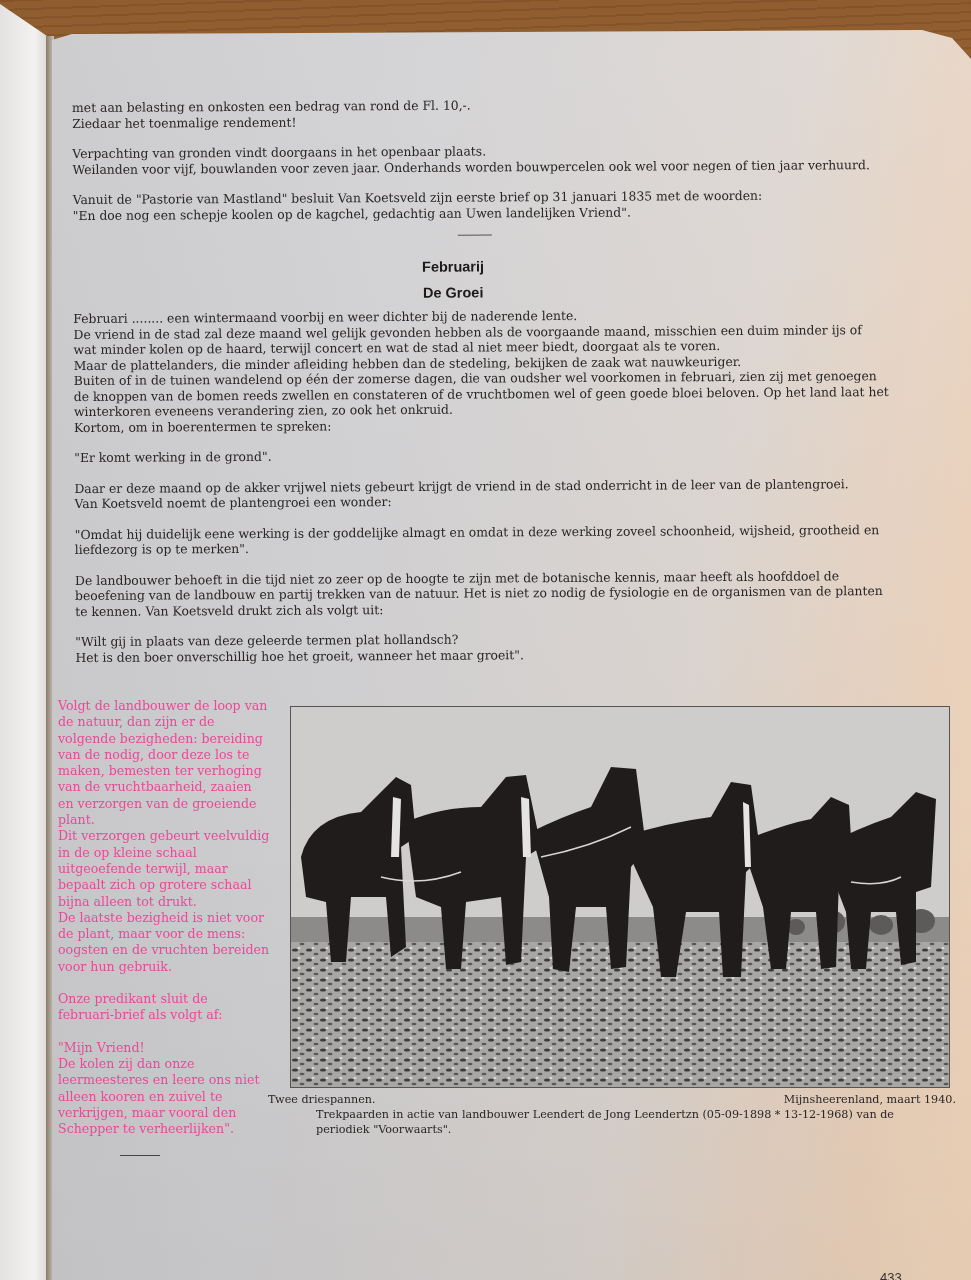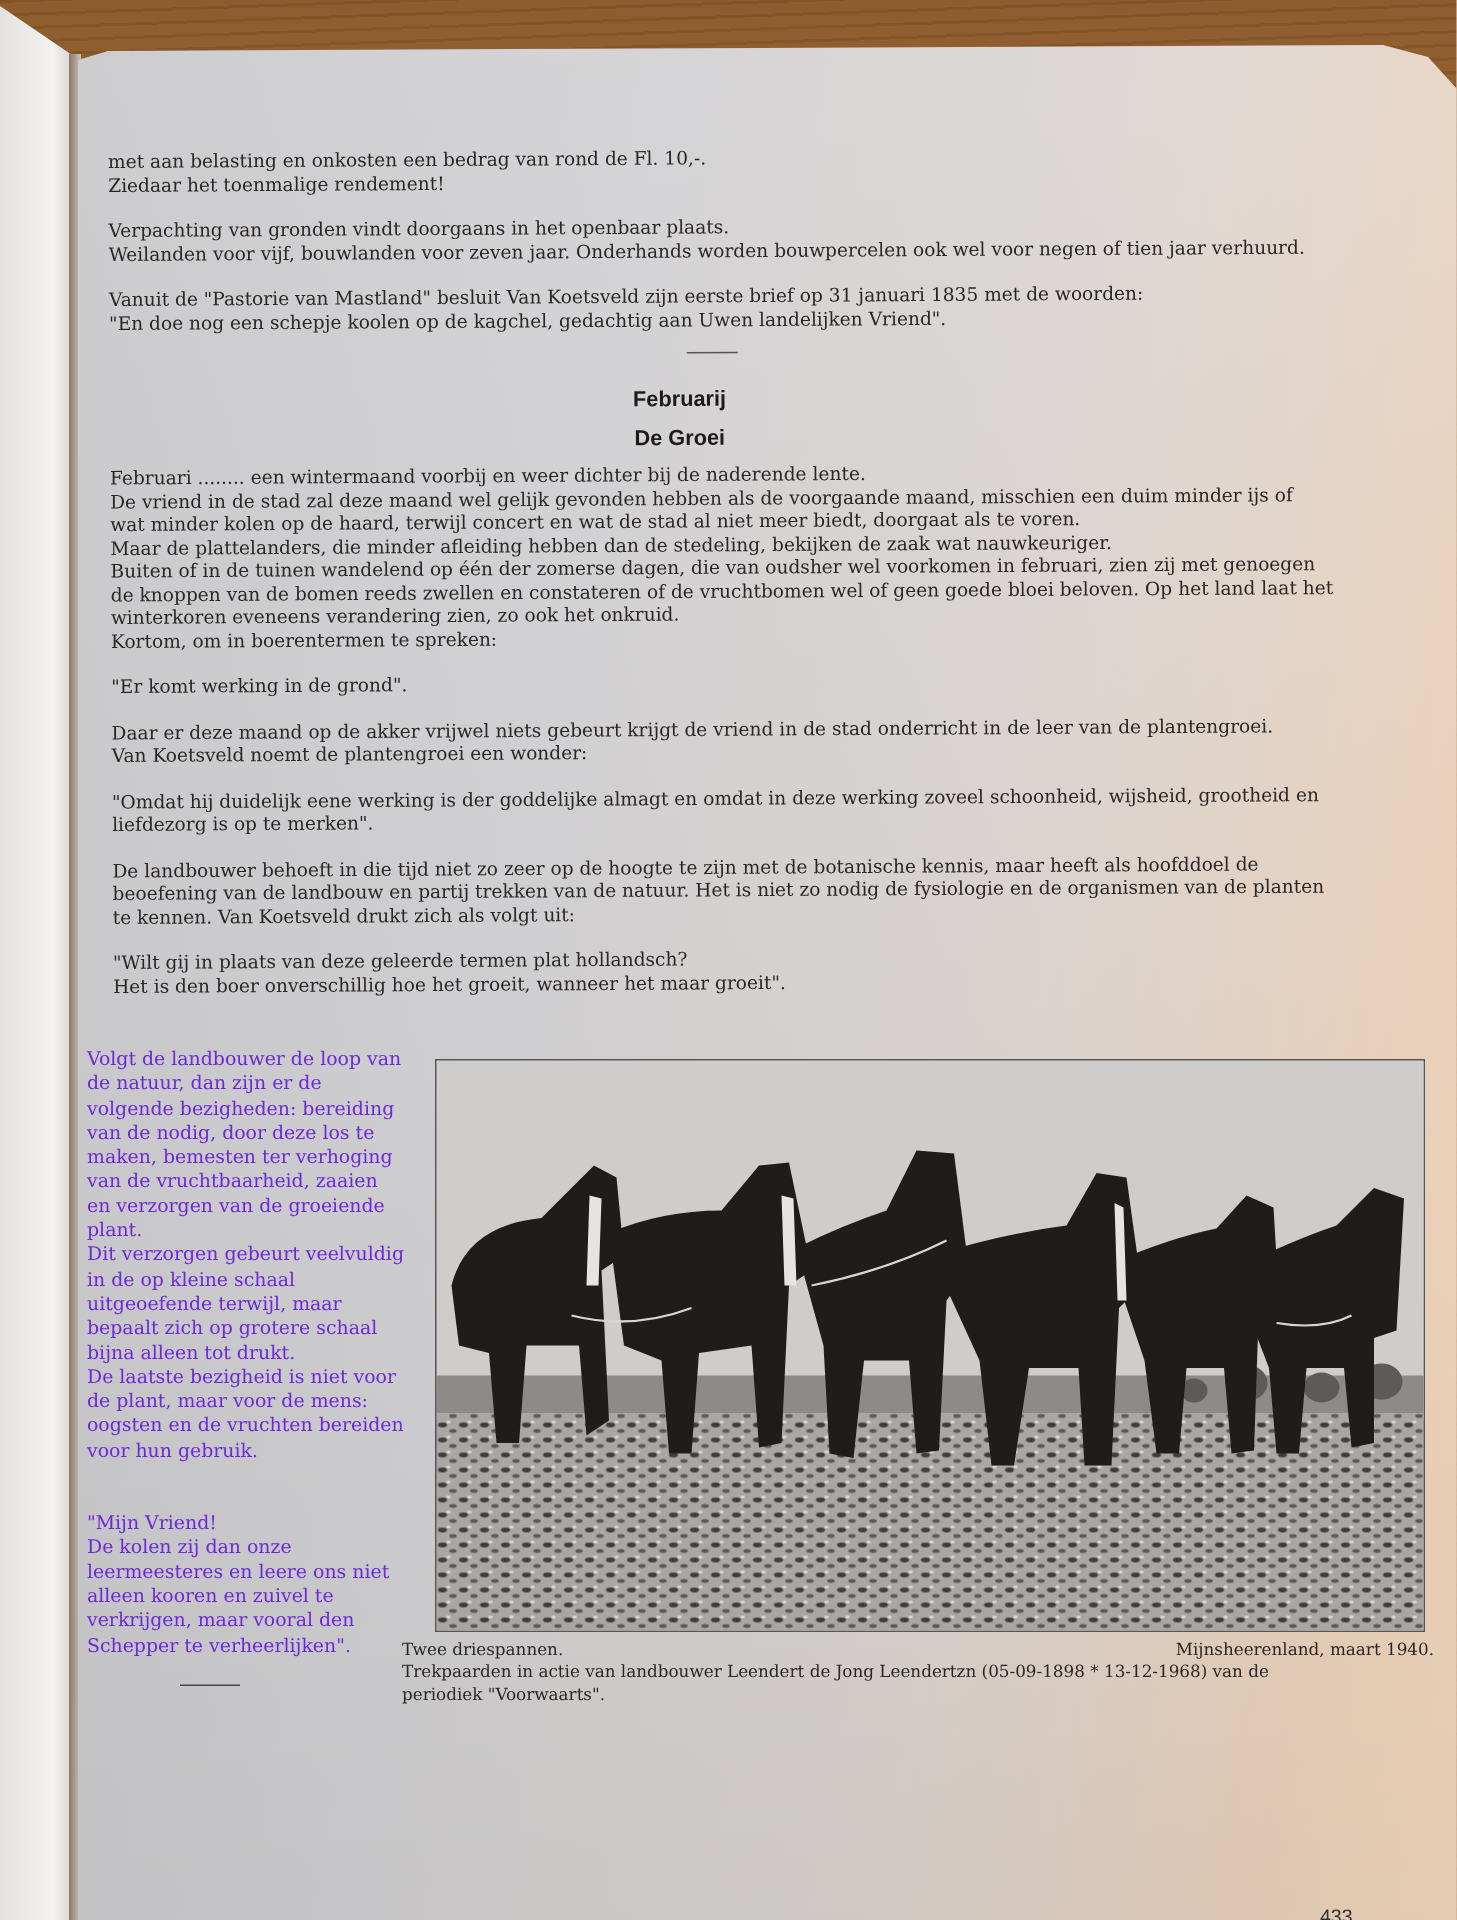--- a/index.html
+++ b/index.html
@@ -51,39 +51,39 @@
     .heading.h1 { margin-top: 6px; margin-bottom: 10px; }
     .heading.h2 { margin-bottom: 8px; }
     .rule {
       width: 34px; height: 1px; background: #555; margin: 14px 0 24px 385px;
     }
     .bottom-area {
       position: absolute; left: 58px; top: 696px; width: 900px; height: 500px;
     }
     .side-col {
       position: absolute; left: 0; top: 2px; width: 220px;
-      color: #6d28d9; font-size: 12.6px; line-height: 16.3px;
+      color: #ec4899; font-size: 12.6px; line-height: 16.3px;
     }
     .side-col p { white-space: nowrap; }
     .side-col .gap { height: 16px; }
     .side-rule { width: 40px; height: 1px; background: #444; margin: 18px 0 0 62px; }
     .photo {
       position: absolute; left: 232px; top: 10px; width: 660px; height: 382px;
       border: 1px solid #555;
       background:
         linear-gradient(180deg, #c6c4c2 0%, #d4d2d0 12%, #c9c7c5 40%, #8e8c8a 58%, #6d6b69 66%, #9a9896 78%, #bdbbb9 92%, #cfcdcb 100%);
       overflow: hidden;
     }
     .photo svg { position: absolute; inset: 0; }
     .caption {
       position: absolute; left: 210px; top: 396px; width: 690px;
       font-family: "DejaVu Serif", serif; 
       font-size: 11.2px; line-height: 15.2px; color: #2a2626;
     }
-    .caption p { white-space: nowrap; }
+    .caption p { white-space: nowrap; margin-left: 48px; }
     .caption .row1 { display: flex; justify-content: space-between; width: 688px; }
     .page-number {
       position: absolute; left: 880px; top: 1270px;
       font-family: "Liberation Sans", sans-serif; font-size: 13px; color: #333;
     }
   </style>
 </head>
 <body>
 
 <div class="table-wood"></div>
@@ -158,20 +158,24 @@
       <p>in de op kleine schaal</p>
       <p>uitgeoefende terwijl, maar</p>
       <p>bepaalt zich op grotere schaal</p>
       <p>bijna alleen tot drukt.</p>
       <p>De laatste bezigheid is niet voor</p>
       <p>de plant, maar voor de mens:</p>
       <p>oogsten en de vruchten bereiden</p>
       <p>voor hun gebruik.</p>
     </div>
     <div class="gap"></div>
+    <div>
+      <p>Onze predikant sluit de</p>
+      <p>februari-brief als volgt af:</p>
+    </div>
     <div class="gap"></div>
     <div>
       <p>"Mijn Vriend!</p>
       <p>De kolen zij dan onze</p>
       <p>leermeesteres en leere ons niet</p>
       <p>alleen kooren en zuivel te</p>
       <p>verkrijgen, maar vooral den</p>
       <p>Schepper te verheerlijken".</p>
     </div>
     <div class="side-rule"></div>

